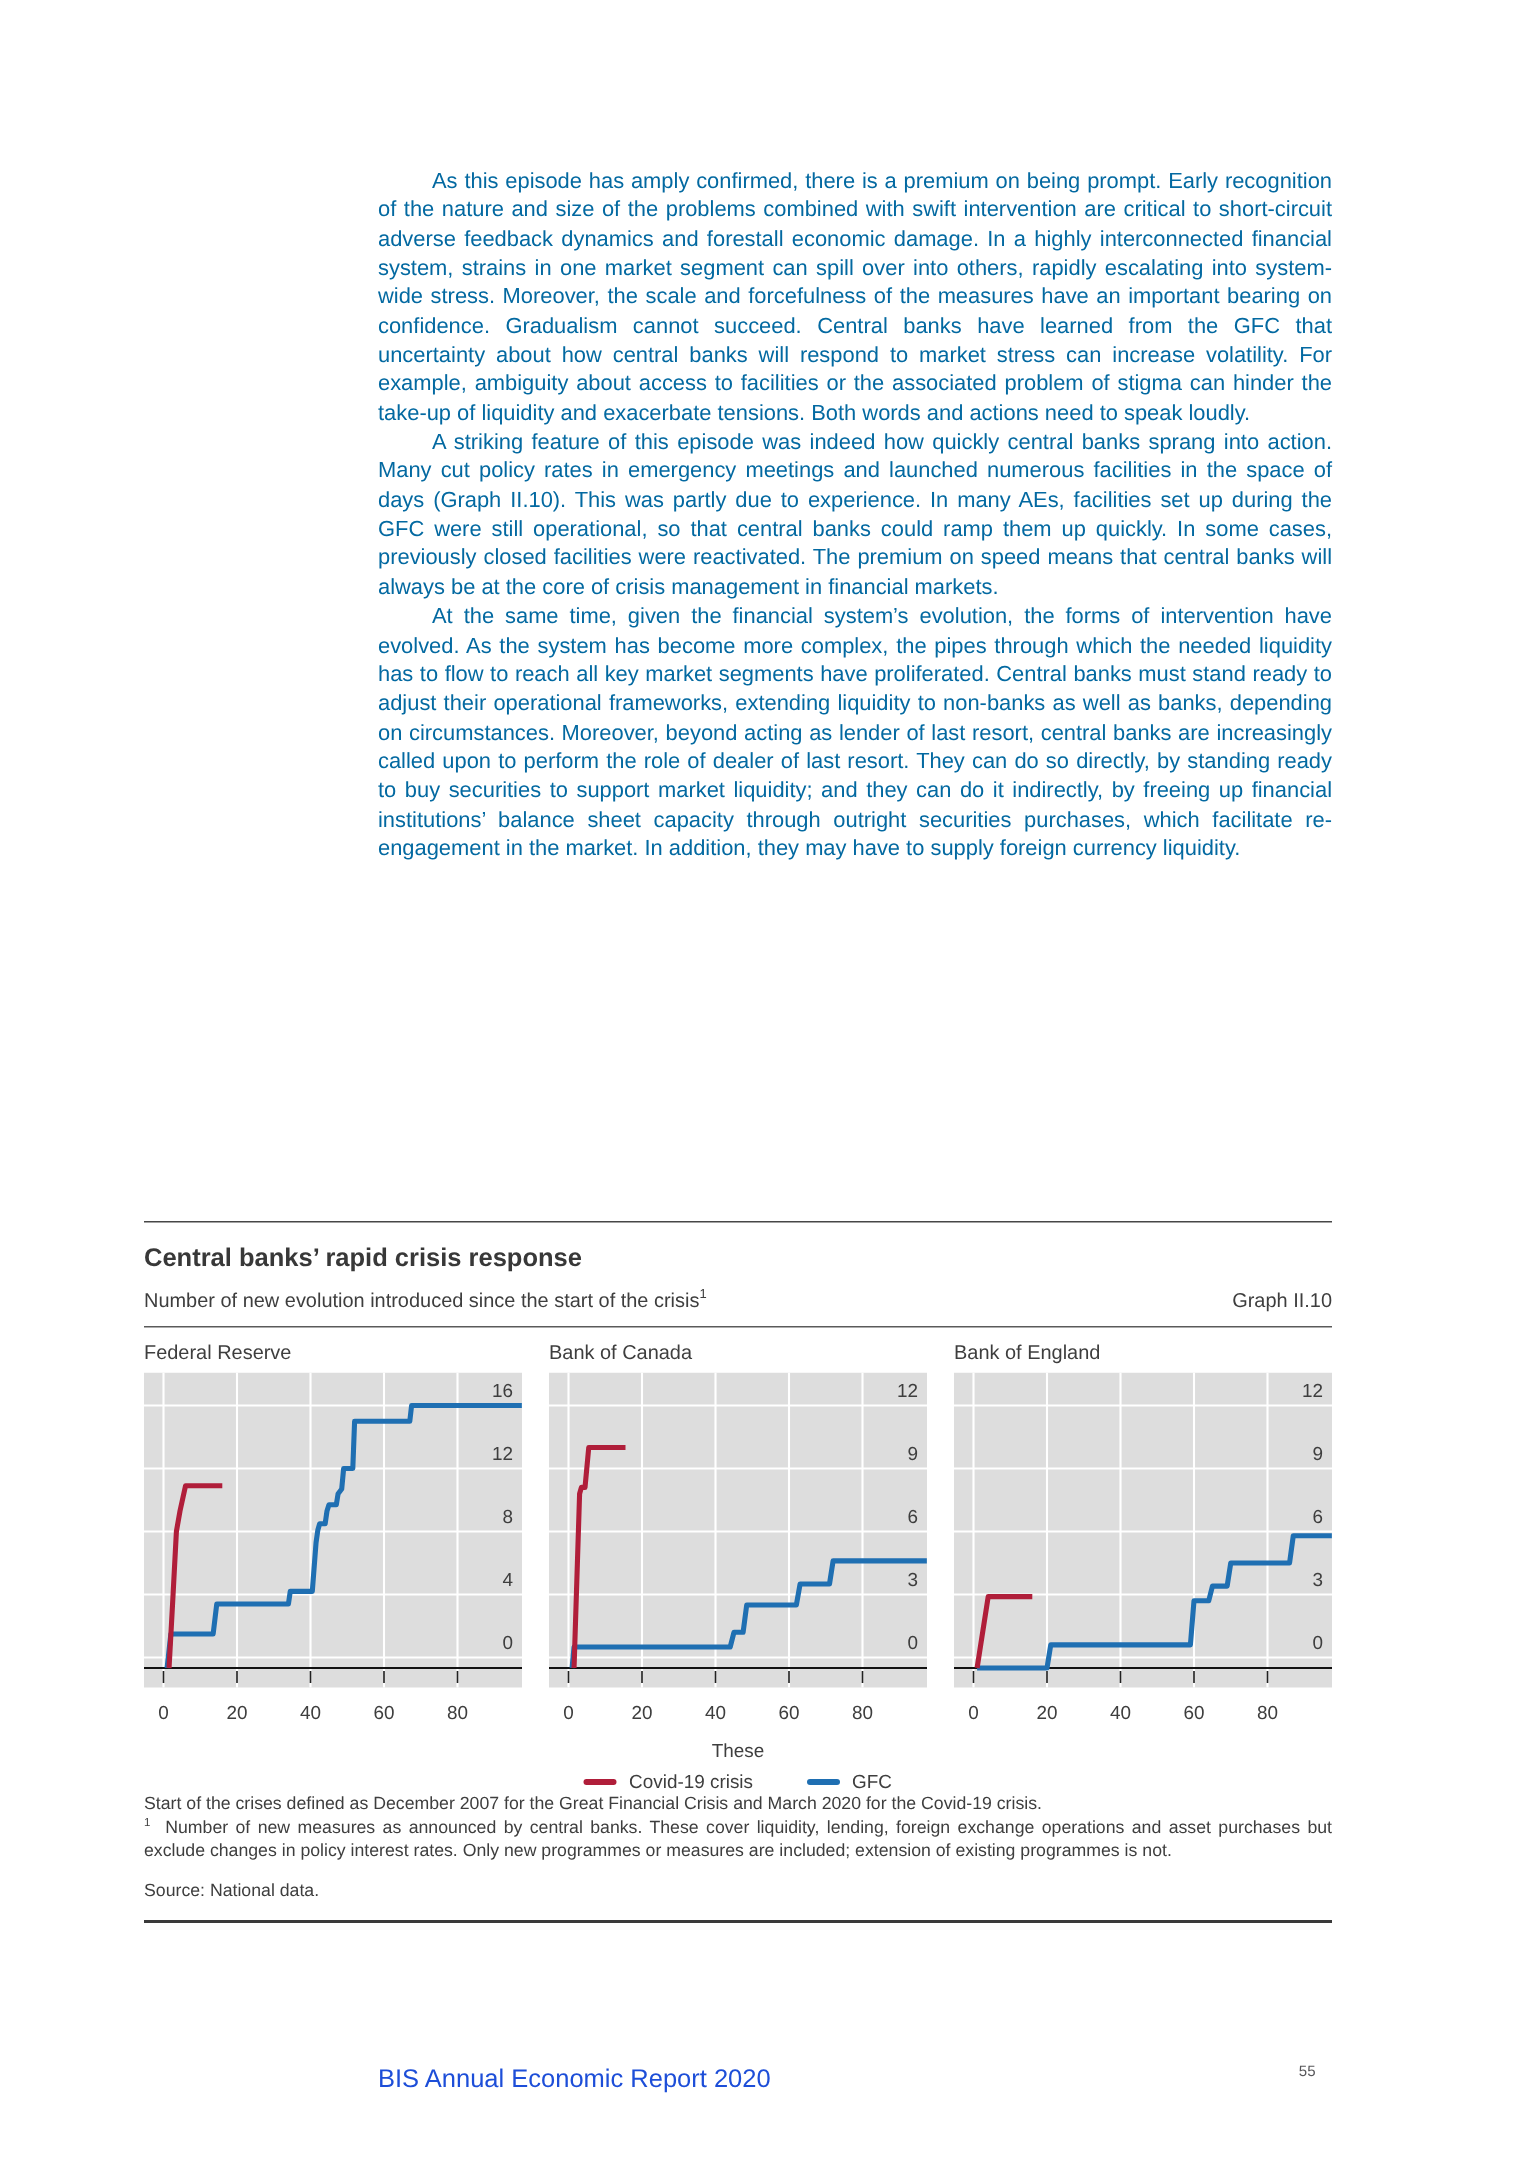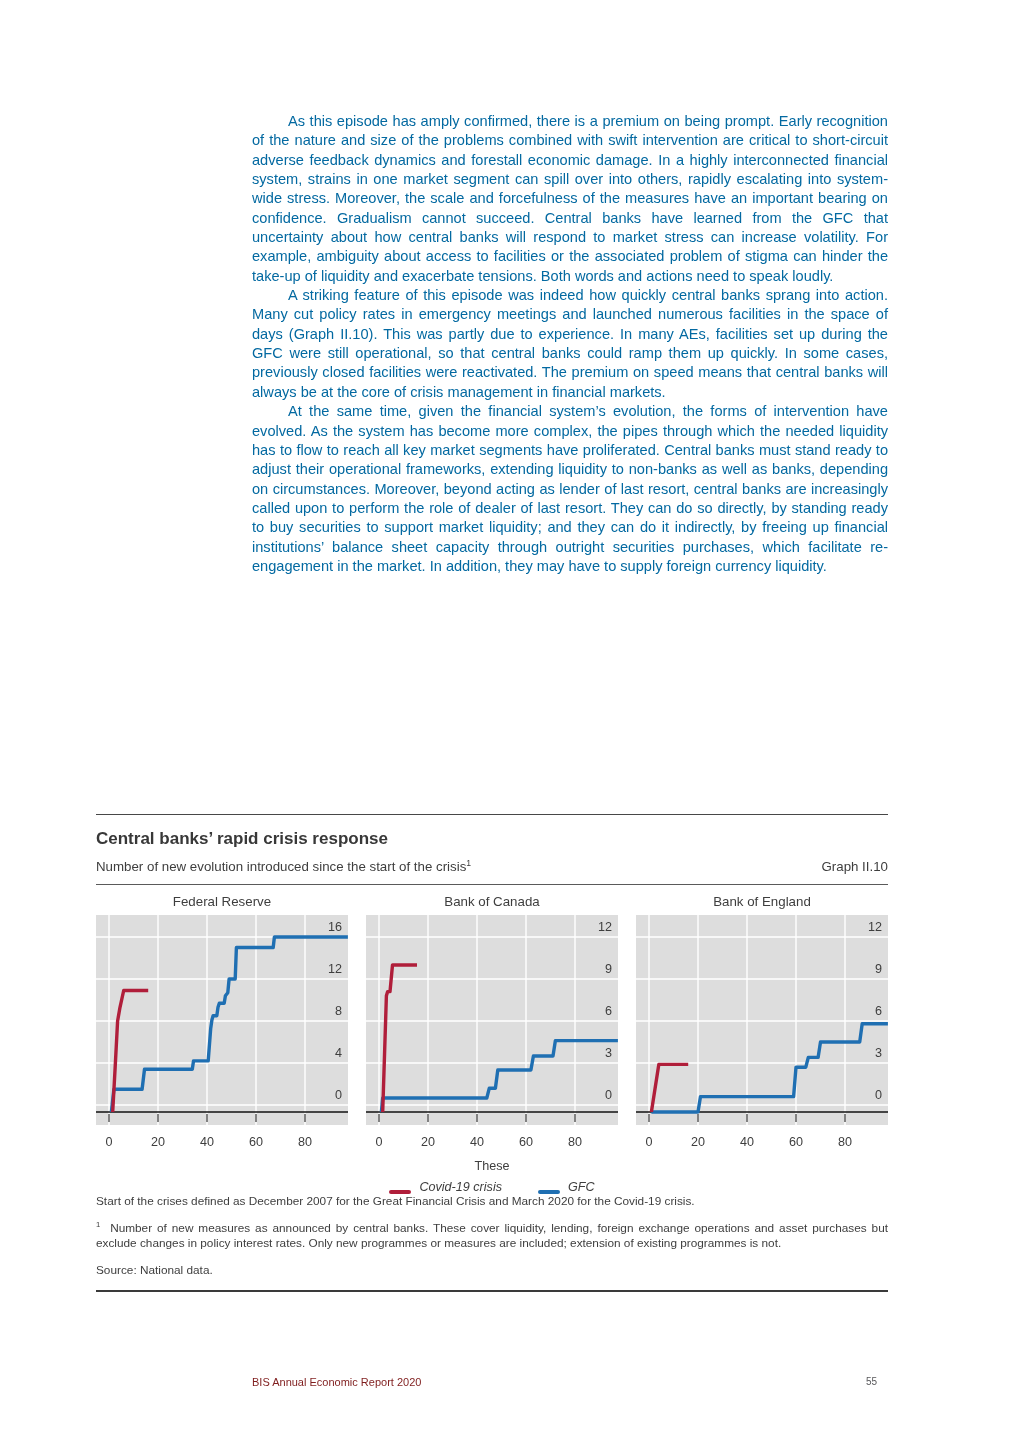--- a/index.html
+++ b/index.html
@@ -15,35 +15,35 @@
   }
   .figure { position:absolute; left:96px; top:814px; width:792px; }
   .rule-top    { border:none; border-top:1.4px solid #474747; }
   .rule-mid    { border:none; border-top:1px solid #5a5a5a; margin-top:10px; }
   .rule-bottom { border:none; border-top:2px solid #3a3a3a; margin-top:12px; }
   .fig-title { font-size:17px; font-weight:700; color:#383838; margin:14px 0 10px 0; }
   .fig-sub-row { display:flex; justify-content:space-between; align-items:baseline;
                  font-size:13.3px; color:#3e3e3e; }
   sup { font-size:0.65em; vertical-align:super; line-height:0; }
   .panels { display:flex; gap:18px; margin-top:5px; }
-  .panel { width:280px;text-align:center; }
+  .panel { width:280px; }
   .panel-title { font-size:13.3px; color:#3e3e3e; margin:4px 0 6px 0; }
   .weeks { text-align:center; font-size:12.6px; color:#3e3e3e; margin-top:2px; }
   .legend { display:flex; justify-content:center; align-items:center; gap:36px;
             margin-top:7px; font-size:12.6px; color:#3e3e3e; }
-  .legend-item { display:flex; align-items:flex-end;font-style:italic; }
+  .legend-item { display:flex; align-items:center; }
   .legend-dash { width:22px; height:3.6px; border-radius:2px; display:inline-block;
                  margin-right:8px; }
   .fig-note, .fig-footnote, .fig-source {
     font-size:11.8px; line-height:15.6px; color:#3e3e3e; text-align:justify;
   }
   .fig-note { margin-top:0; }
-  .fig-footnote { margin-top:11px; }
+  .fig-footnote { }
   .fig-source { margin-top:11px; }
-  .footer-left { position:absolute; top:1376px; left:252px; font-size:11px; color:#7f1d1d; }
+  .footer-left { position:absolute; top:1376px; left:252px; font-size:17px; color:#1d4ed8; }
   .footer-page { position:absolute; top:1376px; right:142px; font-size:10px; color:#57575a; }
   svg text { font-family:"Liberation Sans", sans-serif; font-size:12.6px; fill:#3e3e3e; }
 </style>
 </head>
 <body>
 
 <div class="body-text">
   <p>As this episode has amply confirmed, there is a premium on being prompt. Early recognition of the nature and size of the problems combined with swift intervention are critical to short-circuit adverse feedback dynamics and forestall economic damage. In a highly interconnected financial system, strains in one market segment can spill over into others, rapidly escalating into system-wide stress. Moreover, the scale and forcefulness of the measures have an important bearing on confidence. Gradualism cannot succeed. Central banks have learned from the GFC that uncertainty about how central banks will respond to market stress can increase volatility. For example, ambiguity about access to facilities or the associated problem of stigma can hinder the take-up of liquidity and exacerbate tensions. Both words and actions need to speak loudly.</p>
   <p>A striking feature of this episode was indeed how quickly central banks sprang into action. Many cut policy rates in emergency meetings and launched numerous facilities in the space of days (Graph II.10). This was partly due to experience. In many AEs, facilities set up during the GFC were still operational, so that central banks could ramp them up quickly. In some cases, previously closed facilities were reactivated. The premium on speed means that central banks will always be at the core of crisis management in financial markets.</p>
   <p>At the same time, given the financial system’s evolution, the forms of intervention have evolved. As the system has become more complex, the pipes through which the needed liquidity has to flow to reach all key market segments have proliferated. Central banks must stand ready to adjust their operational frameworks, extending liquidity to non-banks as well as banks, depending on circumstances. Moreover, beyond acting as lender of last resort, central banks are increasingly called upon to perform the role of dealer of last resort. They can do so directly, by standing ready to buy securities to support market liquidity; and they can do it indirectly, by freeing up financial institutions’ balance sheet capacity through outright securities purchases, which facilitate re-engagement in the market. In addition, they may have to supply foreign currency liquidity.</p>

